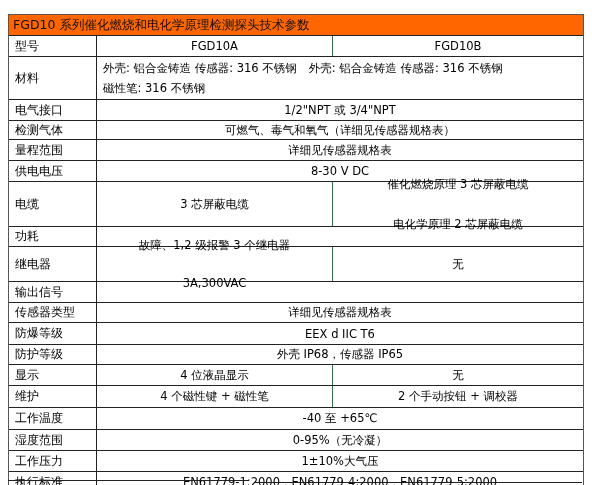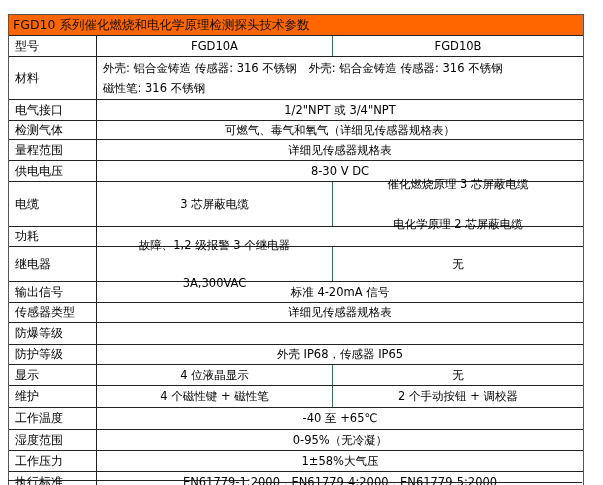--- a/index.html
+++ b/index.html
@@ -83,30 +83,30 @@
     <div class="lab">继电器</div>
     <div class="val c1 stack" style="line-height:18px">
       <span>故障、1,2 级报警 3 个继电器</span>
       <span>3A,300VAC</span>
     </div>
     <div class="val c2">无</div>
   </div>
 
   <div class="row" style="height:20px">
     <div class="lab">输出信号</div>
-    <div class="val">标准 4-20mA 信号</div>
   </div>
 
   <div class="row" style="height:19px">
     <div class="lab">传感器类型</div>
     <div class="val">详细见传感器规格表</div>
   </div>
 
   <div class="row" style="height:21px">
     <div class="lab">防爆等级</div>
+    <div class="val">EEX d IIC T6</div>
   </div>
 
   <div class="row" style="height:19px">
     <div class="lab">防护等级</div>
     <div class="val">外壳 IP68，传感器 IP65</div>
   </div>
 
   <div class="row" style="height:20px">
     <div class="lab">显示</div>
     <div class="val c1">4 位液晶显示</div>
@@ -124,21 +124,21 @@
     <div class="val">-40  至  +65℃</div>
   </div>
 
   <div class="row" style="height:20px">
     <div class="lab">湿度范围</div>
     <div class="val">0-95%（无冷凝）</div>
   </div>
 
   <div class="row" style="height:20px">
     <div class="lab">工作压力</div>
-    <div class="val">1±58%大气压</div>
+    <div class="val">1±10%大气压</div>
   </div>
 
   <div class="row last" style="height:20px">
     <div class="lab">执行标准</div>
     <div class="val">EN61779-1:2000，EN61779-4:2000，EN61779-5:2000</div>
   </div>
 </div>
 <div class="tailline"></div>
 <div class="tailline2"></div>
 

